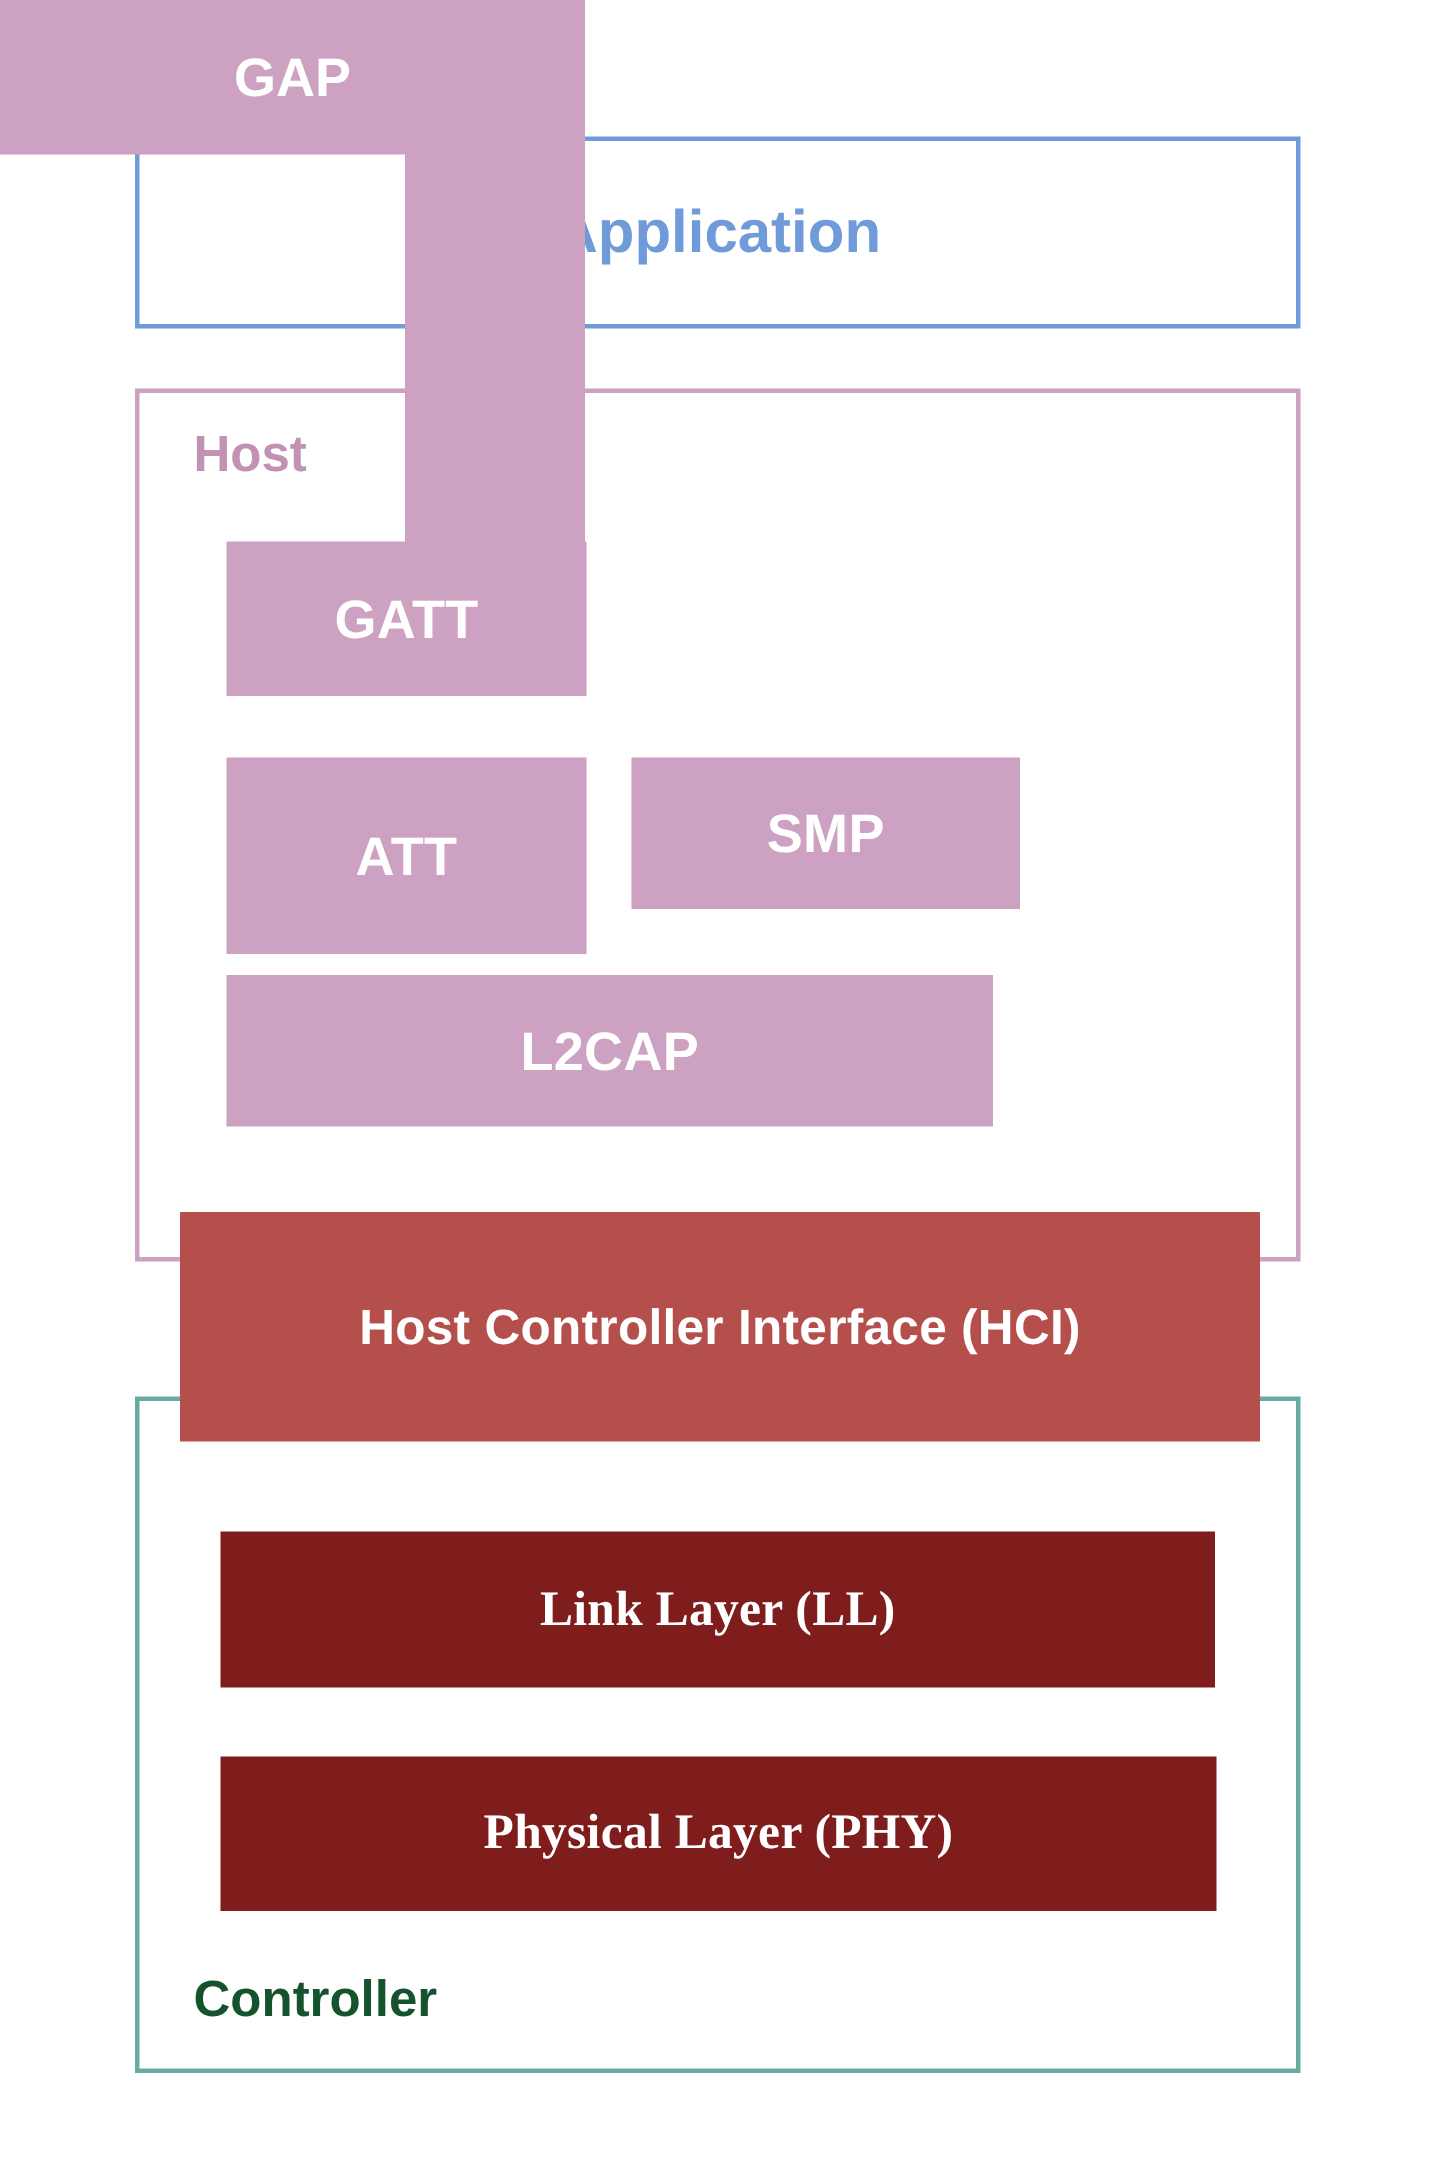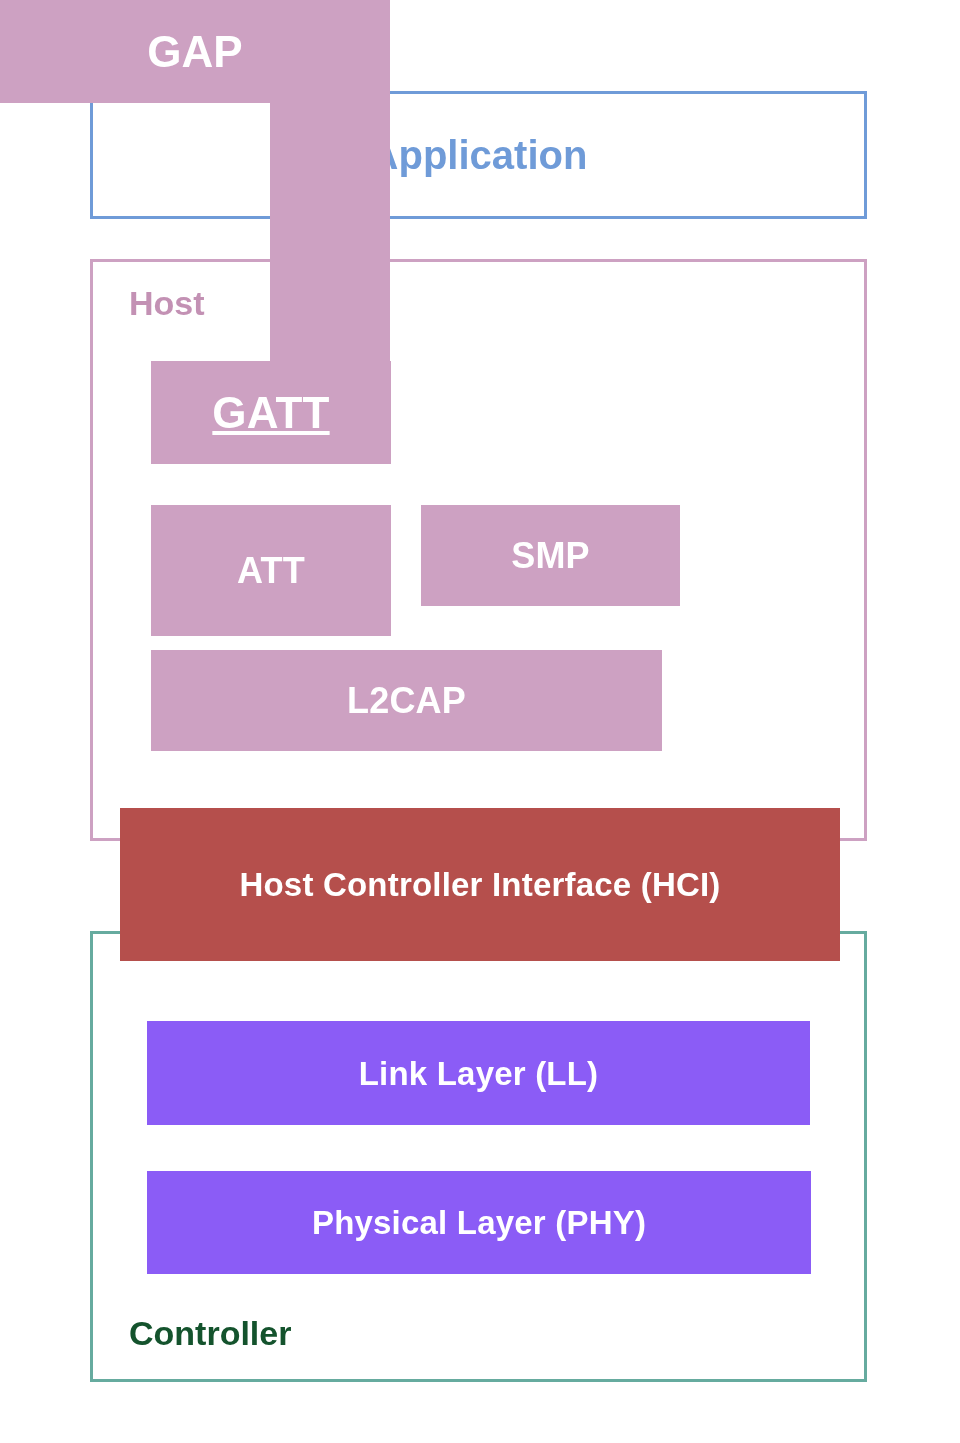--- a/index.html
+++ b/index.html
@@ -74,21 +74,21 @@
   }
   #host-label {
     left: 129px; top: 286px;
     color: #c391b4;
     font-size: 34px;
   }
 
   
   .pink { background: #cda1c2; }
 
-  #block-gatt  { left: 151px; top: 361px; width: 240px; height: 103px; font-size: 44px; text-decoration: underline; }
+  #block-gatt  { left: 151px; top: 361px; width: 240px; height: 103px; font-size: 36px; }
   #block-att   { left: 151px; top: 505px; width: 240px; height: 131px; font-size: 36px; }
   #block-smp   { left: 421px; top: 505px; width: 259px; height: 101px; font-size: 36px; }
   #block-l2cap { left: 151px; top: 650px; width: 511px; height: 101px; font-size: 36px; }
 
   
   #block-gap {
     left: 422px; top: 361px;
     width: 390px; height: 390px;
     background: transparent;
     display: block;
@@ -105,21 +105,21 @@
     width: 120px; height: 390px;
     background: #cda1c2;
   }
   #gap-text {
     position: absolute;
     left: 0; top: 0;
     width: 390px; height: 103px;
     display: flex; align-items: center; justify-content: center;
     color: #ffffff;
     font-weight: bold;
-    font-size: 44px;
+    font-size: 36px;
     line-height: 1;
   }
 
   
   #block-hci {
     left: 120px; top: 808px;
     width: 720px; height: 153px;
     background: #b54f4c;
     font-size: 33px;
     z-index: 5;
@@ -131,21 +131,21 @@
     width: 777px; height: 451px;
     border-color: #66ab9f;
   }
   #controller-label {
     left: 129px; top: 1316px;
     color: #14532d;
     font-size: 34px;
   }
 
   
-  .teal { background: #8b5cf6; }
+  .teal { background: #7f1d1d; font-family: Liberation Serif, serif; }
 
   #block-ll  { left: 147px; top: 1021px; width: 663px; height: 104px; font-size: 33px; }
   #block-phy { left: 147px; top: 1171px; width: 664px; height: 103px; font-size: 33px; }
 </style>
 </head>
 <body>
 
 <div id="canvas">
 
   <div class="outline-box" id="application-box"></div>

